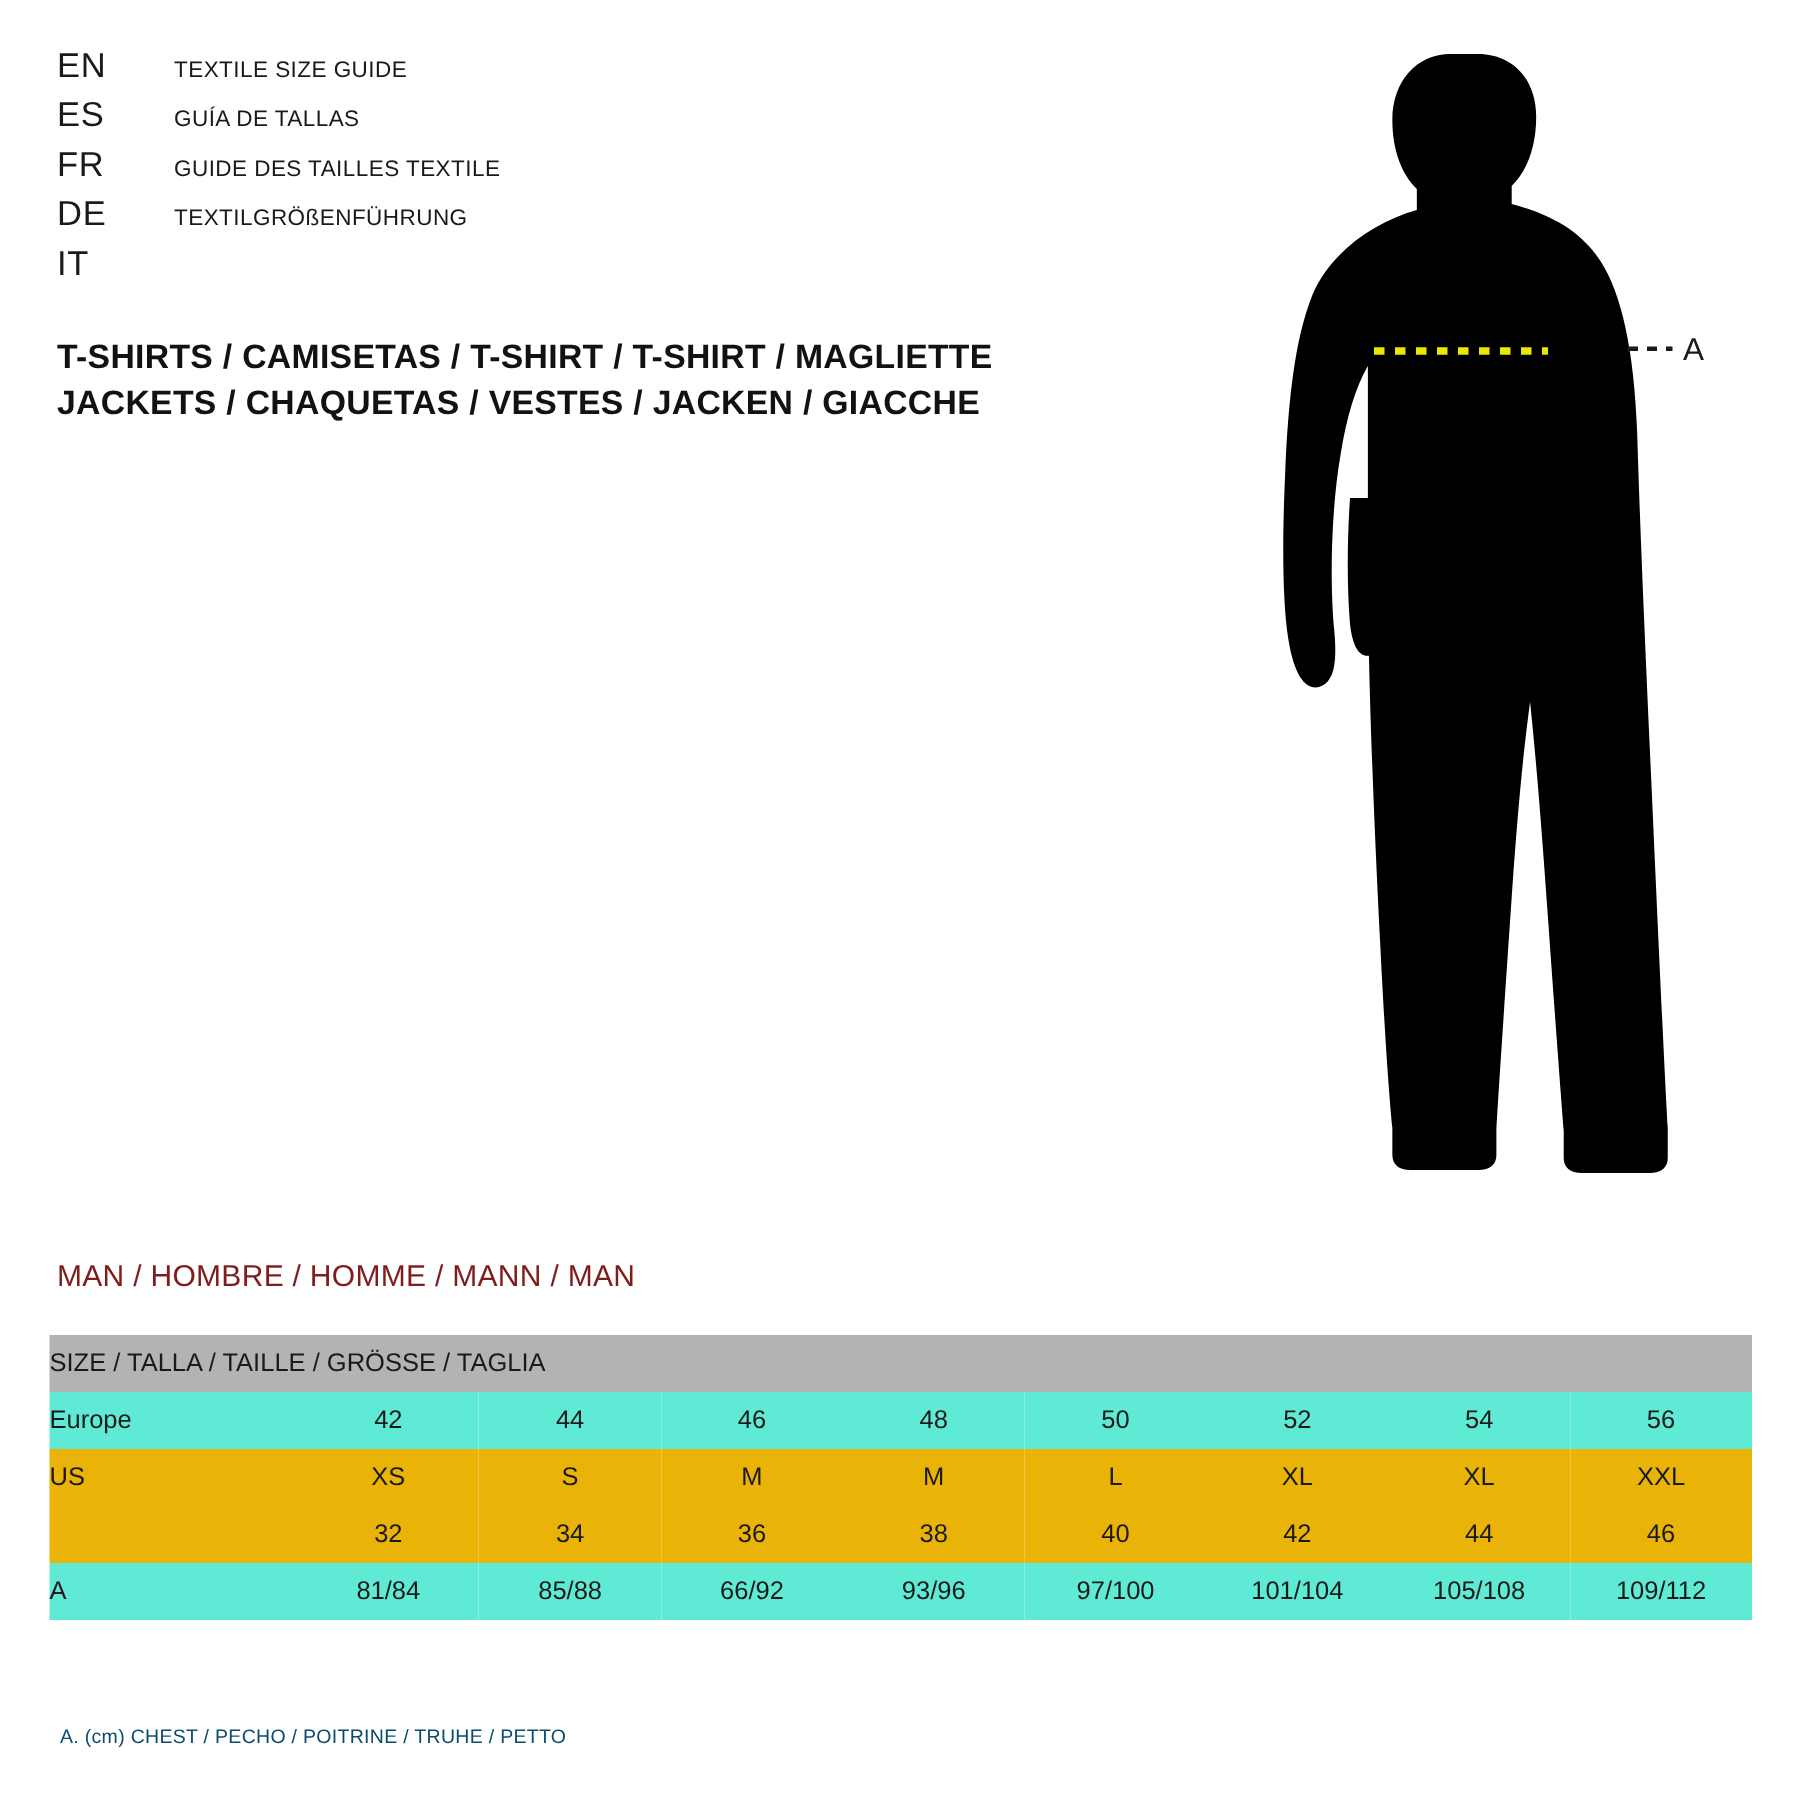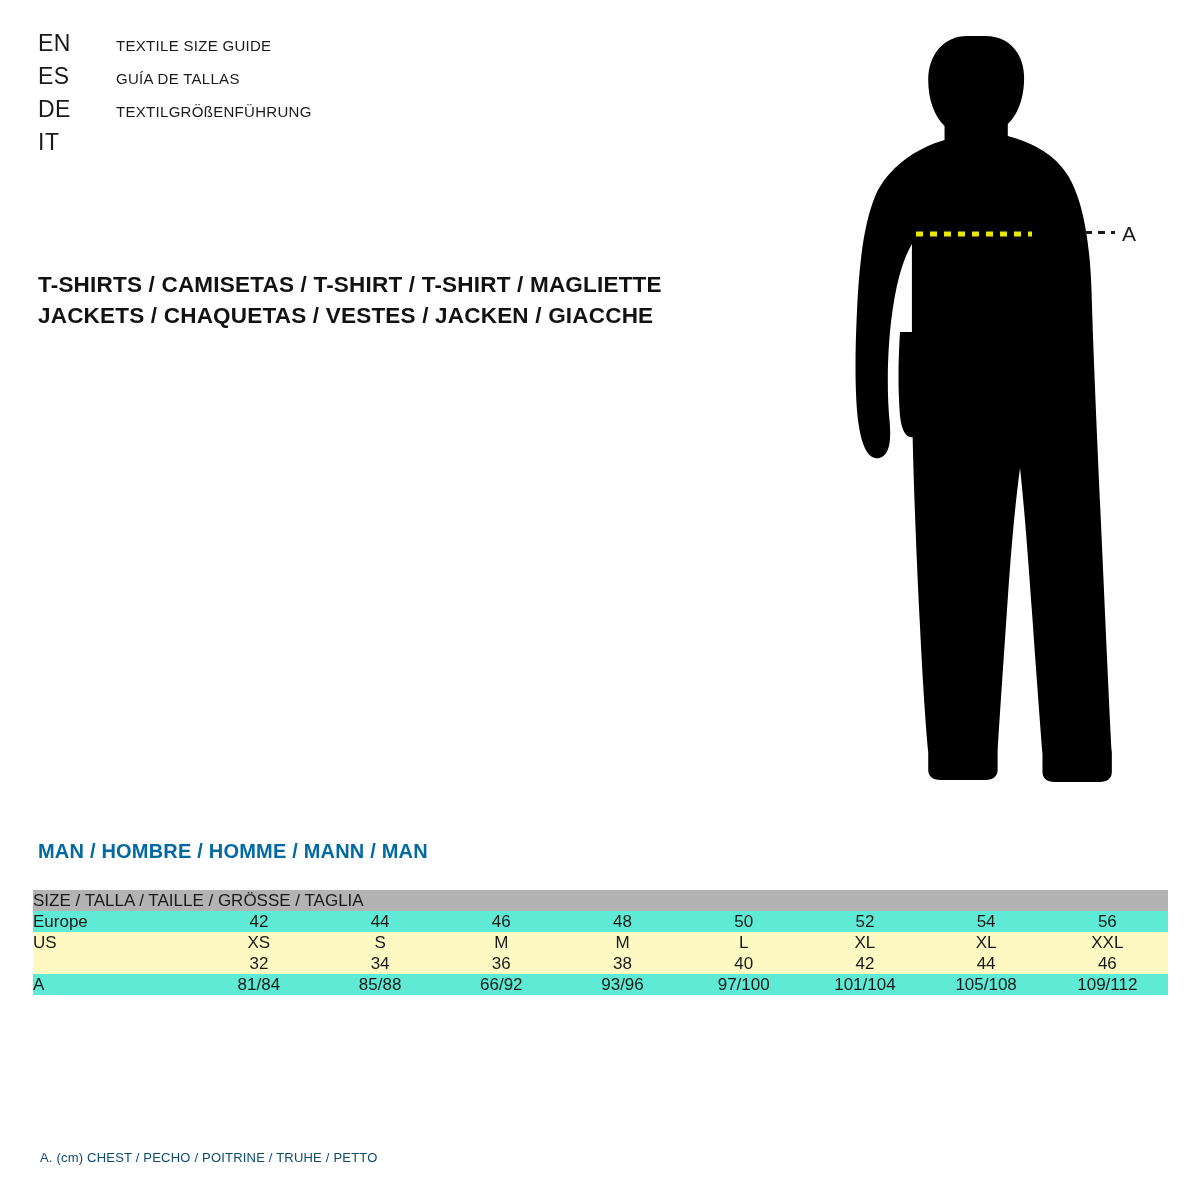--- a/index.html
+++ b/index.html
@@ -38,21 +38,20 @@
     font-size: 15px;
     letter-spacing: 0.3px;
     color: #1a1a1a;
     white-space: nowrap;
   }
 
   .garment-lines {
     position: absolute;
     left: 38px;
     top: 222px;
-    margin-top: 47px;
   }
   .garment-line {
     font-size: 22.5px;
     font-weight: bold;
     letter-spacing: 0.2px;
     line-height: 31px;
     white-space: nowrap;
     color: #121212;
   }
 
@@ -81,44 +80,44 @@
     height: 3px;
     background: repeating-linear-gradient(to right, #1a1a1a 0 7px, transparent 7px 13px);
   }
 
   
   .section-title {
     position: absolute;
     left: 38px;
     top: 840px;
     font-size: 20px;
-    font-weight: bold;
+    font-weight: normal;
     letter-spacing: 0.2px;
-    color: #0369a1;
+    color: #7f1d1d;
   }
 
   table.size-table {
     position: absolute;
     left: 33px;
     top: 890px;
     width: 1135px;
     border-collapse: collapse;
     font-size: 17px;
   }
   table.size-table td {
     padding: 0;
-    height: 21px;
+    height: 38px;
     vertical-align: middle;
   }
   .row-header td {
     background: #b3b3b3;
     font-size: 17px;
     color: #1a1a1a;
   }
-  .row-shade td { background: #fef9c3; }
+  .row-shade td { background: #eab308; }
   .row-plain td { background: #5eead4; }
   .label-cell {
     padding-left: 10px;
     text-align: left;
     width: 165px;
   }
   .val-cell {
     text-align: center;
     width: 121px;
     margin-top: 43px;
@@ -136,20 +135,24 @@
 <body>
 
 <div class="lang-block">
   <div class="lang-row">
     <span class="lang-code">EN</span>
     <span class="lang-title">TEXTILE SIZE GUIDE</span>
   </div>
   <div class="lang-row">
     <span class="lang-code">ES</span>
     <span class="lang-title">GUÍA DE TALLAS</span>
+  </div>
+  <div class="lang-row">
+    <span class="lang-code">FR</span>
+    <span class="lang-title">GUIDE DES TAILLES TEXTILE</span>
   </div>
   <div class="lang-row">
     <span class="lang-code">DE</span>
     <span class="lang-title">TEXTILGRÖßENFÜHRUNG</span>
   </div>
   <div class="lang-row">
     <span class="lang-code">IT</span>
   </div>
 </div>
 

